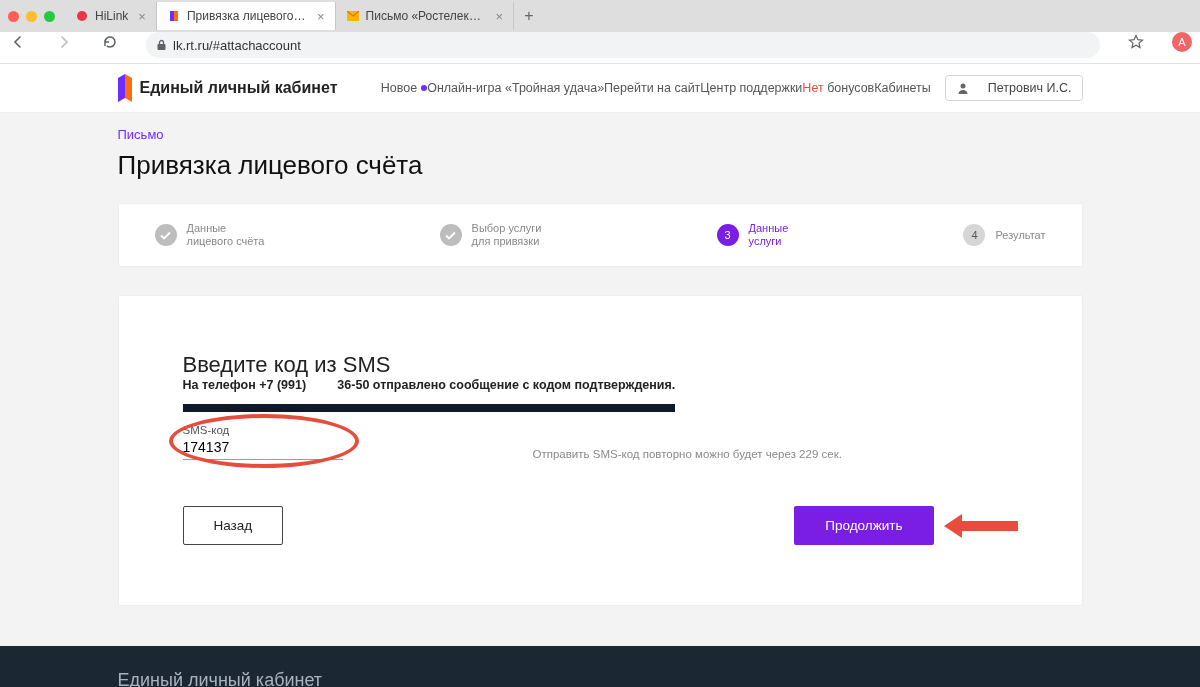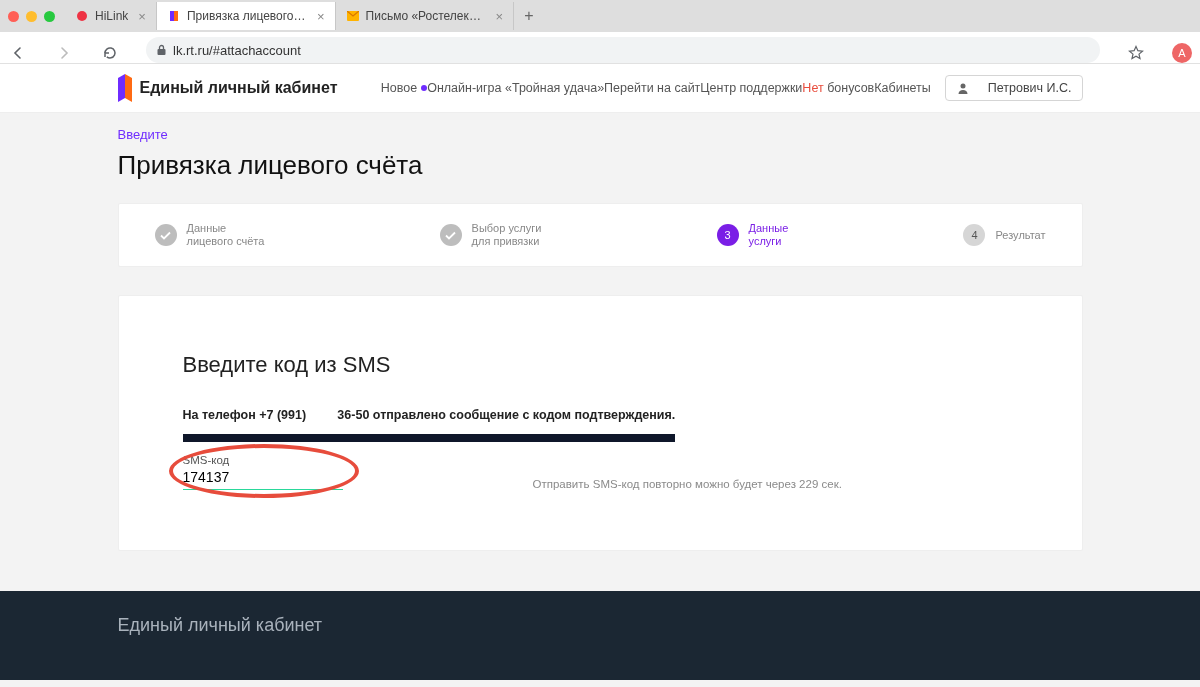--- a/index.html
+++ b/index.html
@@ -13,21 +13,21 @@
   .red { background:#ff5f56; } .yellow{background:#ffbd2e;} .green{background:#27c93f;}
 
   .tabs { display: flex; align-items: center; background: #dedede; height: 28px; }
   .tab { display:flex; align-items:center; gap:6px; padding: 0 10px; height: 28px; max-width: 200px; position: relative; border-right: 1px solid #c7c7c7; font-size:12px; color:#444; }
   .tab.active { background: #fff; border-top: 0; }
   .tab .favicon { width: 14px; height: 14px; display:inline-flex; align-items:center; justify-content:center; }
   .tab .label { white-space: nowrap; overflow: hidden; text-overflow: ellipsis; max-width: 120px; }
   .tab .close { font-size: 13px; color: #888; margin-left: 4px; }
   .newtab { padding: 0 10px; font-size: 16px; color:#666; }
 
-  .addrbar { height: 32px; background:#fff; border-bottom: 1px solid #e1e1e1; display:flex; align-items:flex-end; padding:0 8px; gap:26px; }
+  .addrbar { height: 32px; background:#fff; border-bottom: 1px solid #e1e1e1; display:flex; align-items:flex-start; padding:0 8px; gap:26px; }
   .addrbar .icon-btn { width: 20px; height:20px; display:flex; align-items:center; justify-content:center; color:#5f6368; }
   .url-field { flex:1; display:flex; align-items:center; gap:6px; height:26px; background:#f1f3f4; border-radius:13px; padding:0 10px; font-size:13px; color:#333; }
   .avatar { width:20px; height:20px; border-radius:50%; background:#e66; display:flex; align-items:center; justify-content:center; color:#fff; font-size:11px; }
 
   .page { flex:1; overflow:auto; background:#f3f3f3; }
 
   
   .site-header { background:#fff; border-bottom:1px solid #eee; }
   .site-header-inner { width: 965px; margin:0 auto; height:48px; display:flex; align-items:center; gap:14px; }
   .logo { display:flex; align-items:center; gap:8px; font-size:16px; font-weight:600; color:#222; }
@@ -50,21 +50,21 @@
   .stepper { padding: 18px 36px; display:flex; justify-content:space-between; }
   .step { display:flex; gap:10px; align-items:center; }
   .step-icon { width:22px; height:22px; border-radius:50%; display:flex; align-items:center; justify-content:center; font-size:11px; color:#fff; }
   .step-done .step-icon { background:#bdbdbd; }
   .step-active .step-icon { background:#7a1ee6; }
   .step-idle .step-icon { background:#d6d6d6; color:#555; }
   .step-text { font-size:11px; line-height:1.2; color:#888; }
   .step-active .step-text { color:#7a1ee6; }
 
   .content-card { margin-top:28px; padding: 56px 64px 60px; }
-  .h2 { font-size:22px; font-weight:400; margin-bottom:30px; }
+  .h2 { font-size:22px; font-weight:400; }
   .msg { font-size:12.5px; font-weight:600; margin-bottom:10px; position:relative; }
   .underline-red { display:inline-block; border-bottom: 8px solid #0f172a; padding-bottom:12px; }
   .field-wrap { position:relative; display:inline-block; }
   .ellipse { position:absolute; left:-14px; top:-8px; width:190px; height:54px; border:4px solid #e74c3c; border-radius:50%; pointer-events:none; }
   .field-label { font-size:11.5px; color:#555; }
   .field-input { display:block; border:none; border-bottom:1.5px solid #2ad89b; font-size:14px; padding:2px 0 4px; width:160px; outline:none; background:transparent; }
   .resend { font-size:11.5px; color:#8a8a8a; margin-left: 190px; display:inline-block; }
 
   .actions { margin-top:46px; display:flex; justify-content:space-between; align-items:center; }
   .btn { font-size:13.5px; padding: 11px 30px; border-radius:2px; cursor:pointer; border:1px solid transparent; }
@@ -187,21 +187,21 @@
                 <path d="M2.5 13 c0-2.6 2-4 4.5-4 s4.5 1.4 4.5 4 Z" fill="#666"></path>
               </svg>
             </span>
           <span>Петрович И.С.</span>
         </div>
       </div>
     </div>
 
     <div class="container">
       <div class="breadcrumb">
-        <a href="#">Введите</a>
+        <a href="#">Письмо</a>
       </div>
       <h1 class="h1">Привязка лицевого счёта</h1>
 
       <div class="card stepper">
         <div class="step step-done">
           <div class="step-icon">
               <svg width="11" height="9" viewBox="0 0 11 9">
                 <path d="M1 4.5 L4 7.5 L10 1.5" stroke="#fff" stroke-width="1.8" fill="none"></path>
               </svg>
             </div>
@@ -238,20 +238,30 @@
 
         <div style="display:flex; align-items:flex-end;">
           <div class="field-wrap">
             <div class="ellipse"></div>
             <label class="field-label">SMS-код</label>
             <input class="field-input" value="174137" style="">
           </div>
           <span class="resend">Отправить SMS-код повторно можно будет через 229 сек.</span>
         </div>
 
+        <div class="actions">
+          <button class="btn btn-outline">Назад</button>
+          <div style="display:flex; align-items:center;">
+            <button class="btn btn-primary">Продолжить</button>
+            <span class="arrow">
+              <span class="arrow-head"></span>
+                <span class="arrow-stem"></span>
+            </span>
+          </div>
+        </div>
       </div>
     </div>
 
     <footer>
       <div class="inner">
         <div class="ftitle">Единый личный кабинет</div>
 
       </div>
     </footer>
 

